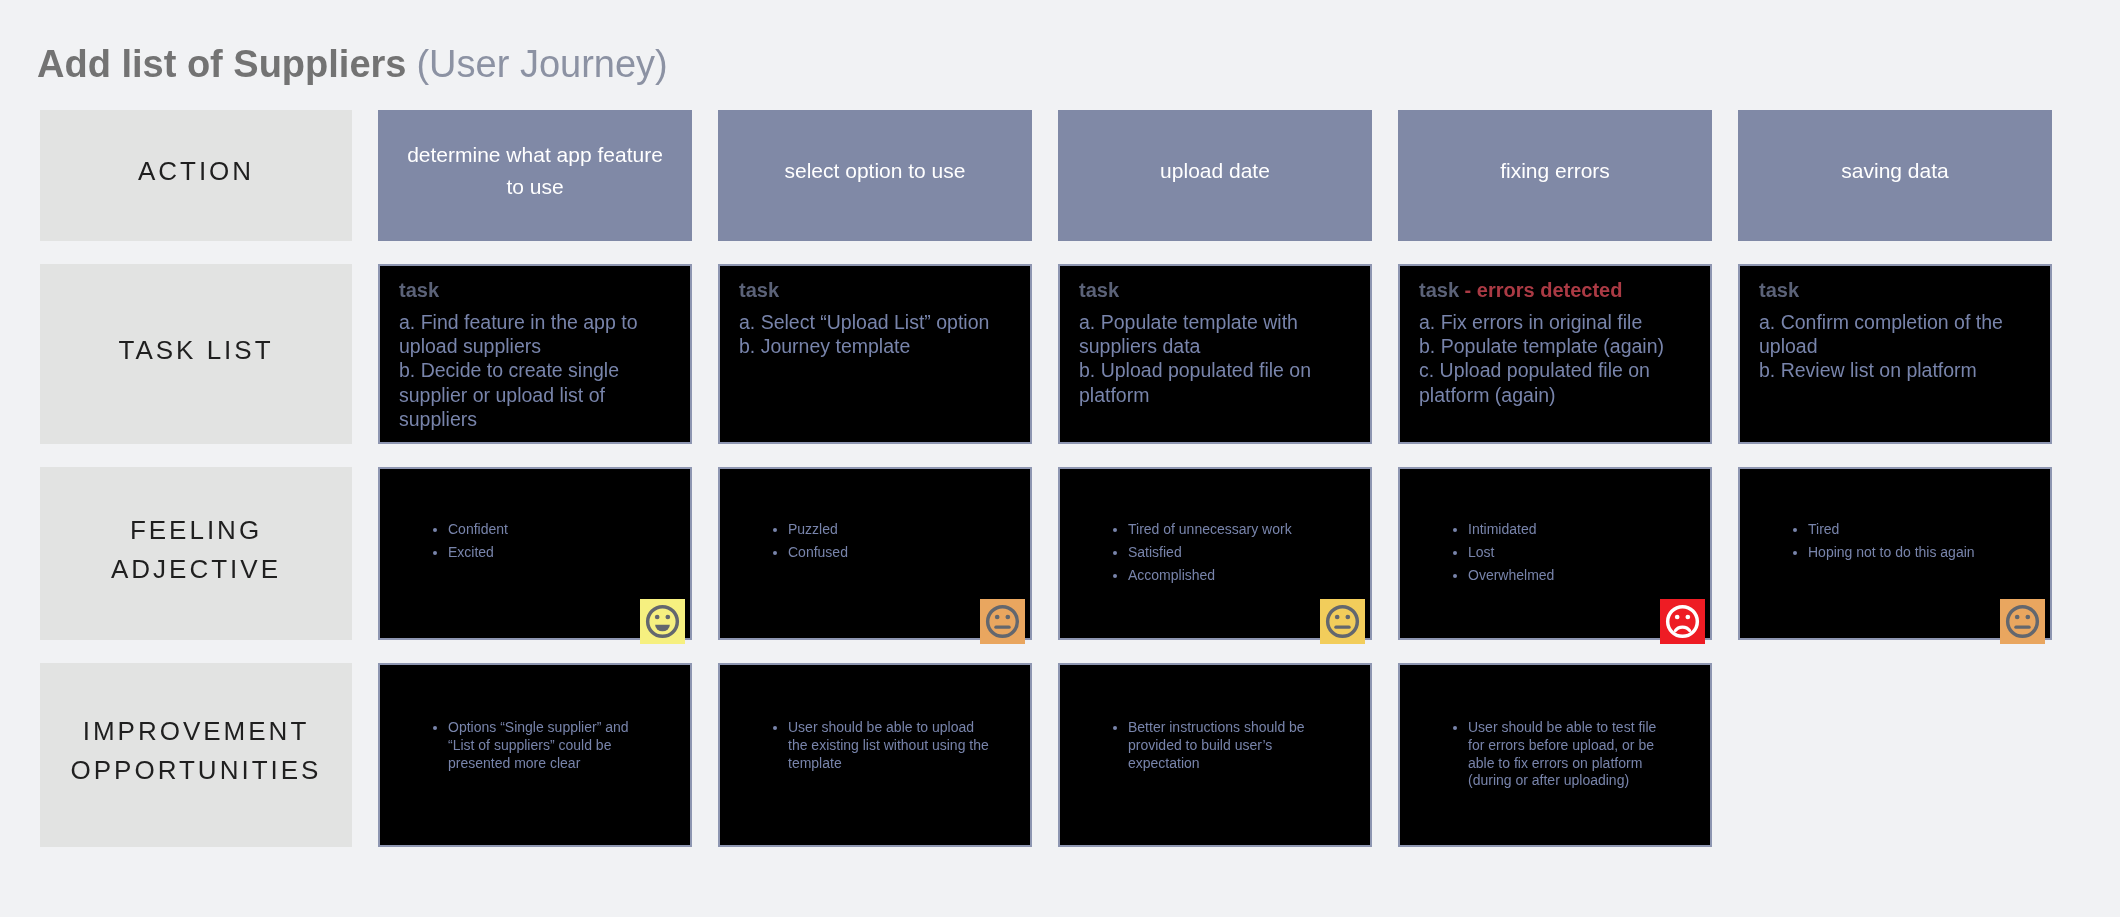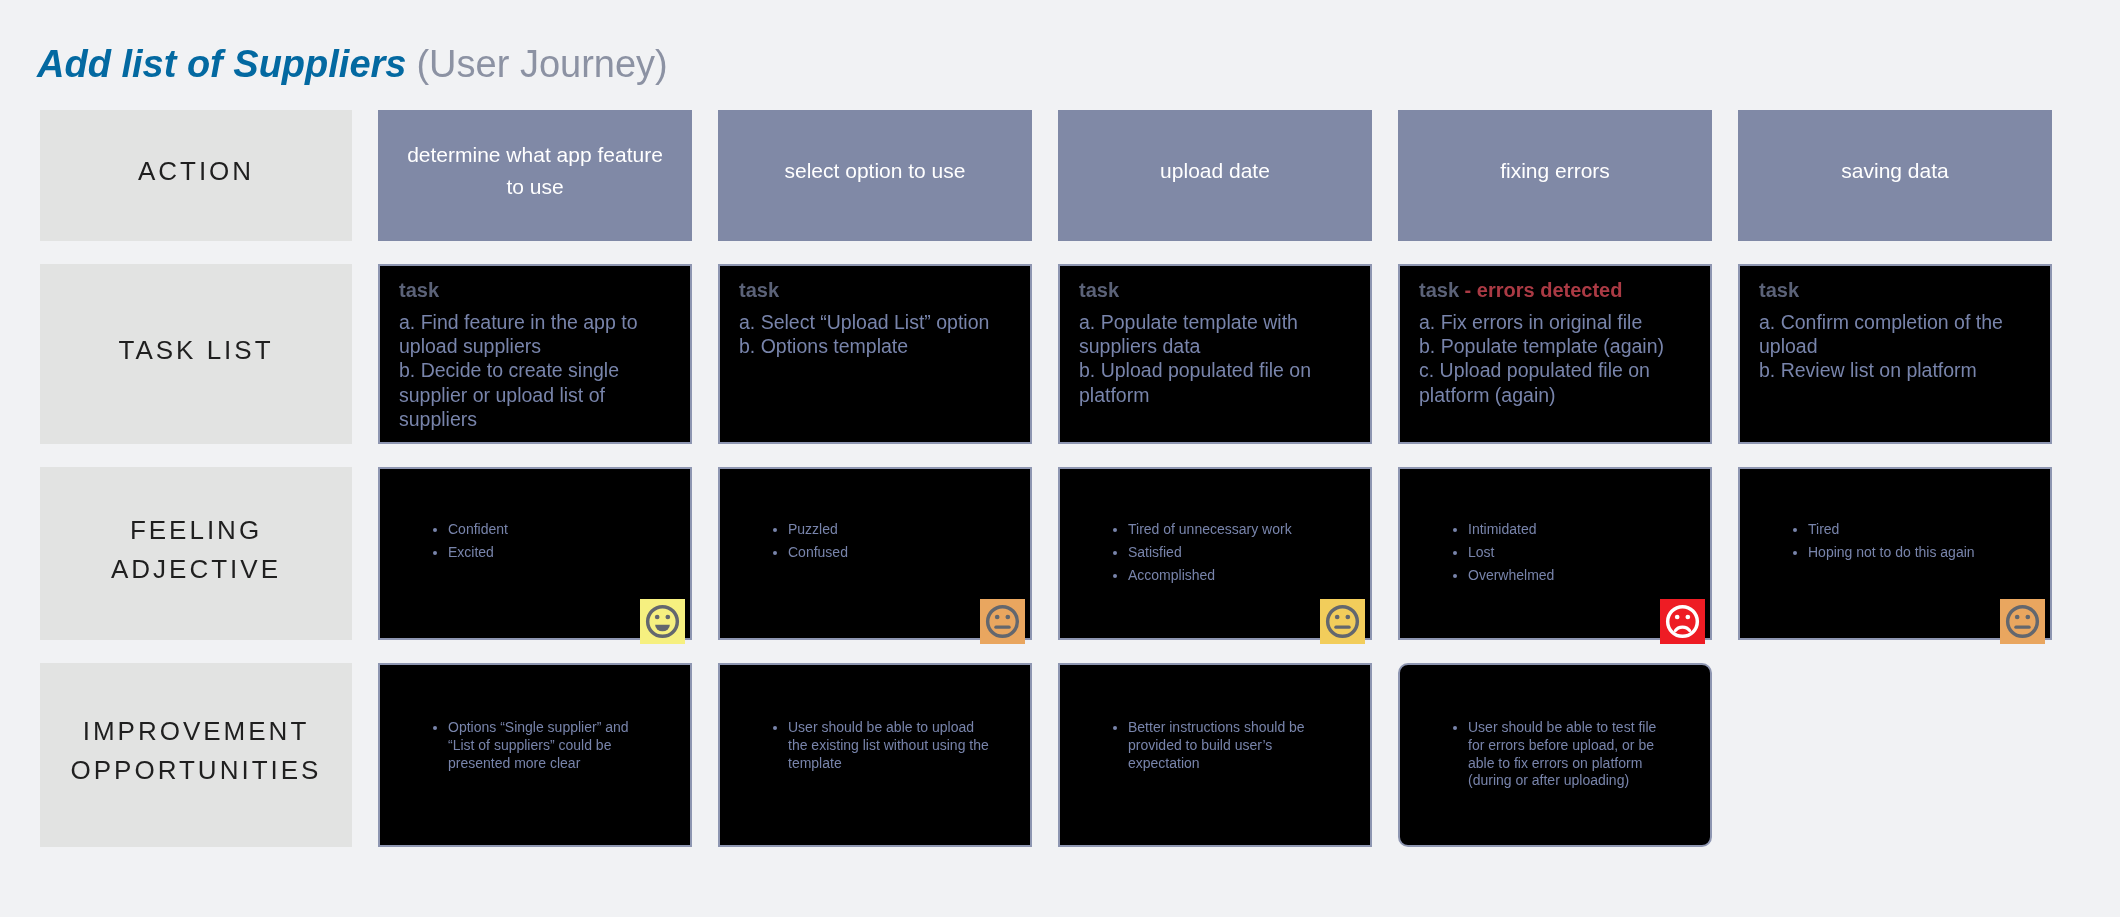--- a/index.html
+++ b/index.html
@@ -2,21 +2,21 @@
 <html><head>
 <meta charset="utf-8">
 <style>
   html,body{margin:0;padding:0;}
   body{
     width:2120px;height:917px;position:relative;overflow:hidden;
     background:#f1f2f4;
     font-family:"Liberation Sans", sans-serif;
   }
   .title{position:absolute;left:37px;top:18px;font-size:38px;white-space:nowrap;}
-  .t-main{font-weight:700;color:#0369a1;font-style:italic;}
+  .t-main{font-weight:700;color:#737373;}
   .t-sub{font-weight:400;color:#8c92a3;margin-left:10px;}
   .grid{
     position:absolute;left:40px;top:110px;
     display:grid;
     grid-template-columns:312px repeat(5,314px);
     grid-template-rows:131px 180px 173px 184px;
     column-gap:26px;row-gap:23px;
   }
   .rowhead{
     grid-column:1;background:#e2e3e2;color:#1f1f1f;
@@ -79,21 +79,21 @@
     <div class="cell bordered imp-cell" style="grid-area: 4 / 2;">
       <ul class="blist">
         <li>Options “Single supplier” and “List of suppliers” could be presented more clear</li>
       </ul>
     </div>
     <div class="cell action-cell" style="grid-area: 1 / 3;">select option to use</div>
     <div class="cell bordered task-cell" style="grid-area: 2 / 3;">
       <div class="task-head">task</div>
       <div class="task-items">
         <div>a. Select “Upload List” option</div>
-        <div>b. Options template</div>
+        <div>b. Journey template</div>
       </div>
     </div>
     <div class="cell bordered feel-cell" style="grid-area: 3 / 3;">
       <ul class="blist">
         <li>Puzzled</li>
         <li>Confused</li>
       </ul>
       <div class="badge" style="background: rgb(233, 166, 95);">
         <svg width="45" height="45" viewBox="0 0 44 44">
     <circle cx="22" cy="22" r="14.5" fill="none" stroke="#63676e" stroke-width="3.4"></circle>
@@ -153,21 +153,21 @@
       </ul>
       <div class="badge" style="background: rgb(238, 28, 36);">
         <svg width="45" height="45" viewBox="0 0 44 44">
     <circle cx="22" cy="22" r="14.5" fill="none" stroke="#ffffff" stroke-width="3.4"></circle>
     <circle cx="16.8" cy="17.6" r="2.3" fill="#ffffff"></circle>
     <circle cx="27.2" cy="17.6" r="2.3" fill="#ffffff"></circle>
           <path d="M15 31 a8 6.8 0 0 1 14 0" fill="none" stroke="#ffffff" stroke-width="3" stroke-linecap="round"></path>
         </svg>
       </div>
     </div>
-    <div class="cell bordered imp-cell" style="grid-area: 4 / 5; border-radius: 10px;">
+    <div class="cell bordered imp-cell" style="grid-area: 4 / 5;">
       <ul class="blist">
         <li>User should be able to test file for errors before upload, or be able to fix errors on platform (during or after uploading)</li>
       </ul>
     </div>
     <div class="cell action-cell" style="grid-area: 1 / 6;">saving data</div>
     <div class="cell bordered task-cell" style="grid-area: 2 / 6;">
       <div class="task-head">task</div>
       <div class="task-items">
         <div>a. Confirm completion of the upload</div>
         <div>b. Review list on platform</div>

